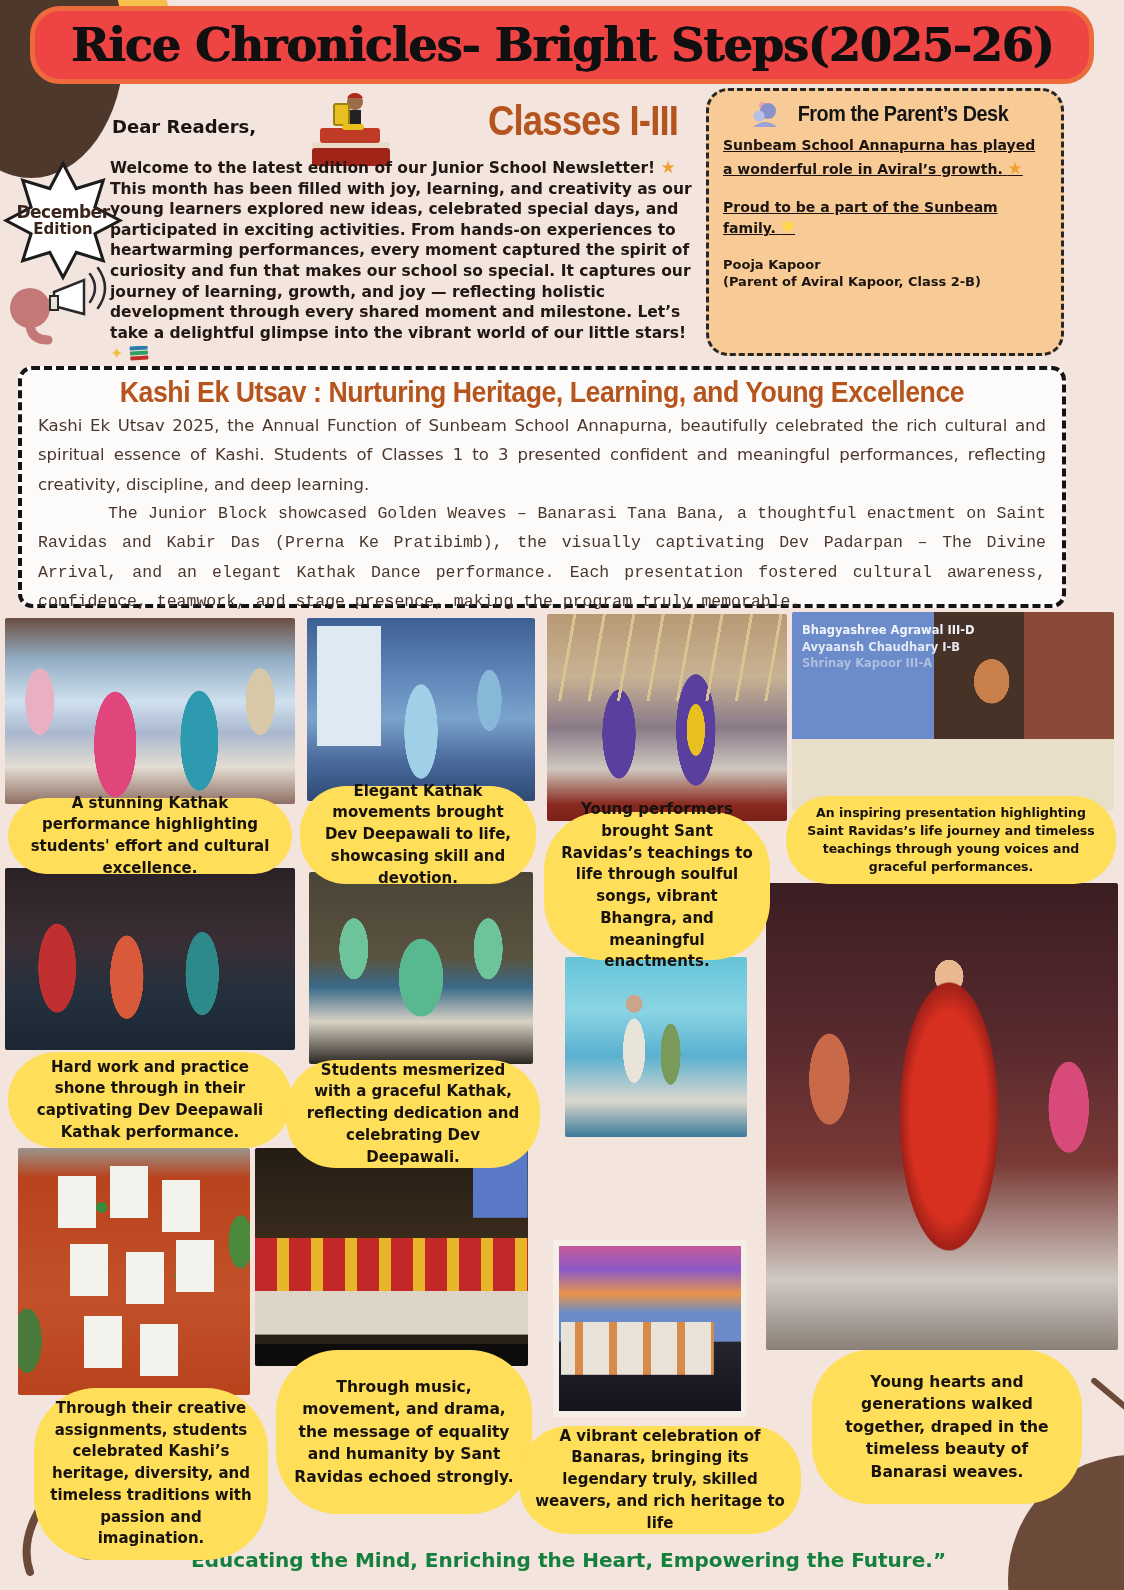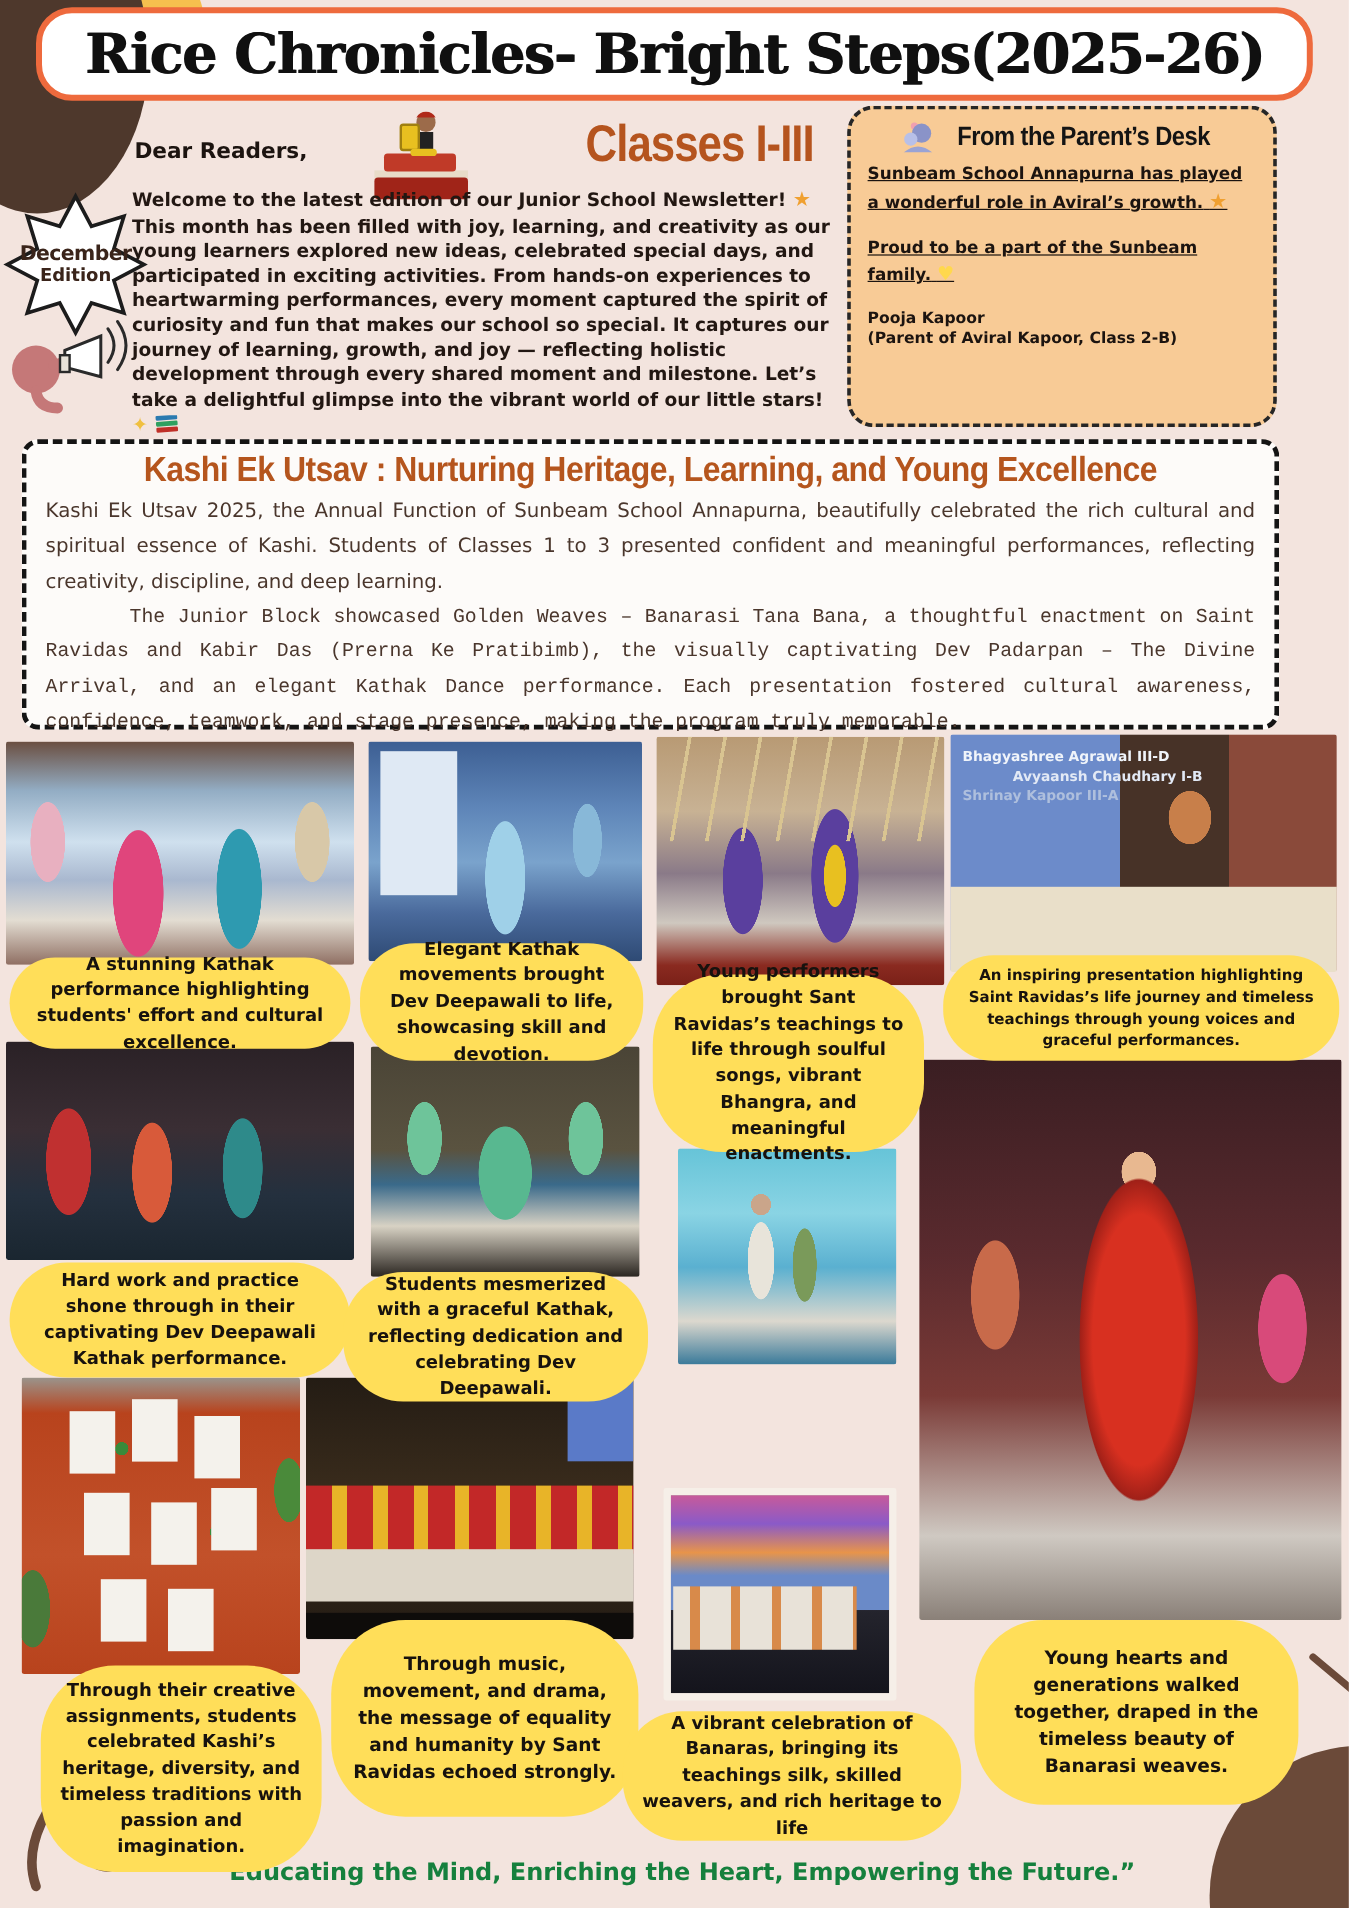--- a/index.html
+++ b/index.html
@@ -8,21 +8,21 @@
   .abs{position:absolute;}
 
   
   #tl-yellow-blob{left:46px;top:-38px;width:124px;height:112px;background:#f6bf4e;border-radius:50%;z-index:1;}
   #tl-brown-blob{left:-62px;top:-84px;width:186px;height:262px;background:#4e382c;border-radius:50%;z-index:1;}
   #br-blob{left:1008px;top:1455px;width:250px;height:250px;background:#6b4a39;border-radius:50%;z-index:1;}
   #br-line{left:1086px;top:1392px;width:50px;height:6px;background:#6b4a39;border-radius:3px;transform:rotate(40deg);z-index:1;}
   #bl-squiggle{left:0;top:1468px;z-index:1;}
 
   
-  #header-banner{left:30px;top:6px;width:1064px;height:78px;background:#ffffff;border:5px solid #ee6a3d;
+  #header-banner{left:30px;top:6px;width:1064px;height:78px;background:#ef4444;border:5px solid #ee6a3d;
     border-radius:30px;display:flex;align-items:center;justify-content:center;z-index:2;box-sizing:border-box;}
   #page-title{font-family:"DejaVu Serif",serif;font-weight:bold;font-size:46px;letter-spacing:-1px;color:#101010;
     text-shadow:1px 0 #101010;white-space:nowrap;}
 
   
   #salutation{left:112px;top:116px;font-size:18px;font-weight:bold;}
   #classes-heading{left:488px;top:96px;font-size:43px;font-weight:bold;color:#b5541e;letter-spacing:-1px;
     transform:scaleX(.85);transform-origin:left top;font-family:"Liberation Sans",sans-serif;}
   #intro-para{left:110px;top:156px;width:588px;font-size:15.5px;line-height:1.33;font-weight:bold;color:#221712;}
   .star-icon{color:#f0a030;font-size:17px;}
@@ -130,21 +130,21 @@
     repeating-linear-gradient(90deg, #c22828 0 22px, #e8b428 22px 34px) 0 56%/100% 26% no-repeat,
     linear-gradient(#5a7ac8,#5a7ac8) 100% 0/20% 32% no-repeat,
     linear-gradient(180deg,#241c14 0%,#3a2c1c 45%,#241c14 100%);}
   #photo-c3{left:553px;top:1240px;width:194px;height:177px;border:6px solid #f6efe8;box-sizing:border-box;background:
     repeating-linear-gradient(90deg, #e8e2d8 0 14px, #d88a4a 14px 22px, #e8e2d8 22px 34px) 8% 68%/84% 32% no-repeat,
     linear-gradient(180deg,#c85a9a 0%,#8a5ac8 25%,#e8944a 50%,#6a8ac8 70%) 0 0/100% 58% no-repeat,
     linear-gradient(180deg,#3a3a44 0%,#14141c 100%);}
 
   #photo-names{left:802px;top:622px;width:200px;z-index:2;font-weight:bold;line-height:1.45;}
   #photo-names .n1{color:#f0f4fa;font-size:11.5px;}
-  #photo-names .n2{color:#e2e9f5;font-size:11.5px;text-align:right;}
+  #photo-names .n2{color:#e2e9f5;font-size:11.5px;}
   #photo-names .n3{color:#aebfdd;font-size:11.5px;}
 
   
   .bubble{position:absolute;background:#ffde59;display:flex;align-items:center;justify-content:center;
     text-align:center;font-weight:bold;color:#17120e;box-sizing:border-box;padding:8px 16px;line-height:1.45;z-index:3;}
   #cap-a1{left:8px;top:798px;width:284px;height:76px;border-radius:42px;font-size:15px;}
   #cap-b1{left:300px;top:786px;width:236px;height:98px;border-radius:46px;font-size:15px;}
   #cap-c1{left:544px;top:812px;width:226px;height:148px;border-radius:58px;font-size:15px;}
   #cap-d1{left:786px;top:796px;width:330px;height:88px;border-radius:42px;font-size:12.5px;}
   #cap-a2{left:8px;top:1052px;width:284px;height:96px;border-radius:48px;font-size:15px;}
@@ -266,18 +266,18 @@
   <div class="photo" id="photo-c3"></div>
 
   <div class="bubble" id="cap-a1">A stunning Kathak performance highlighting students' effort and cultural excellence.</div>
   <div class="bubble" id="cap-b1">Elegant Kathak movements brought Dev Deepawali to life, showcasing skill and devotion.</div>
   <div class="bubble" id="cap-c1">Young performers brought Sant Ravidas’s teachings to life through soulful songs, vibrant Bhangra, and meaningful enactments.</div>
   <div class="bubble" id="cap-d1">An inspiring presentation highlighting Saint Ravidas’s life journey and timeless teachings through young voices and graceful performances.</div>
   <div class="bubble" id="cap-a2">Hard work and practice shone through in their captivating Dev Deepawali Kathak performance.</div>
   <div class="bubble" id="cap-b2">Students mesmerized with a graceful Kathak, reflecting dedication and celebrating Dev Deepawali.</div>
   <div class="bubble" id="cap-a3">Through their creative assignments, students celebrated Kashi’s heritage, diversity, and timeless traditions with passion and imagination.</div>
   <div class="bubble" id="cap-b3">Through music, movement, and drama, the message of equality and humanity by Sant Ravidas echoed strongly.</div>
-  <div class="bubble" id="cap-c3">A vibrant celebration of Banaras, bringing its teachings silk, skilled weavers, and rich heritage to life</div>
+  <div class="bubble" id="cap-c3">A vibrant celebration of Banaras, bringing its legendary truly, skilled weavers, and rich heritage to life</div>
   <div class="bubble" id="cap-d2">Young hearts and generations walked together, draped in the timeless beauty of Banarasi weaves.</div>
 
   <div class="abs" id="footer-quote">“Educating the Mind, Enriching the Heart, Empowering the Future.”</div>
 
 </div>
 
 </body></html>

